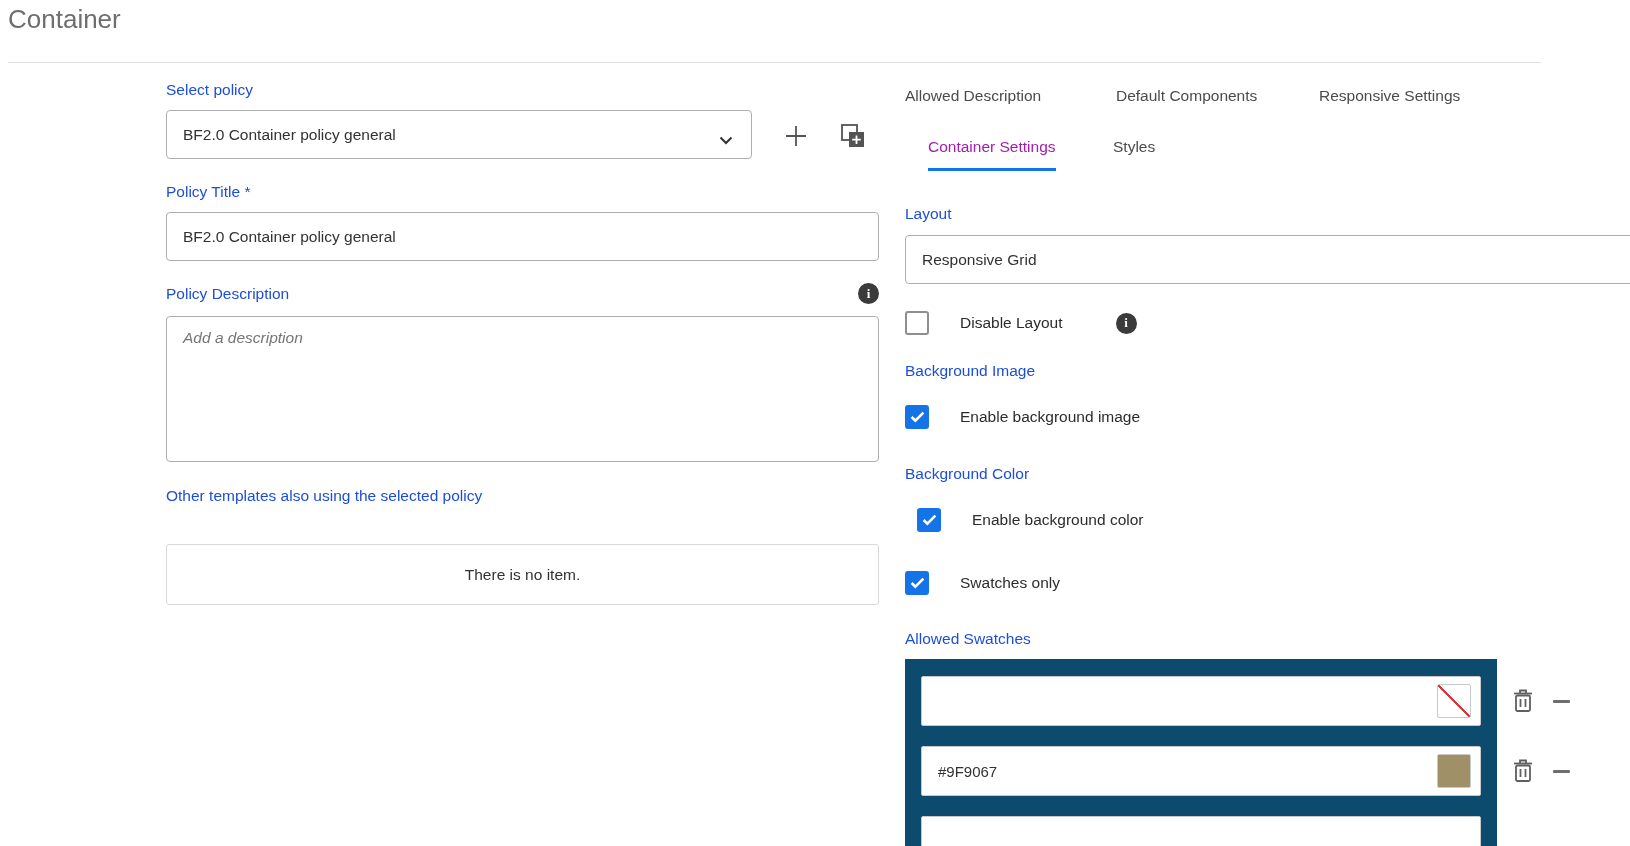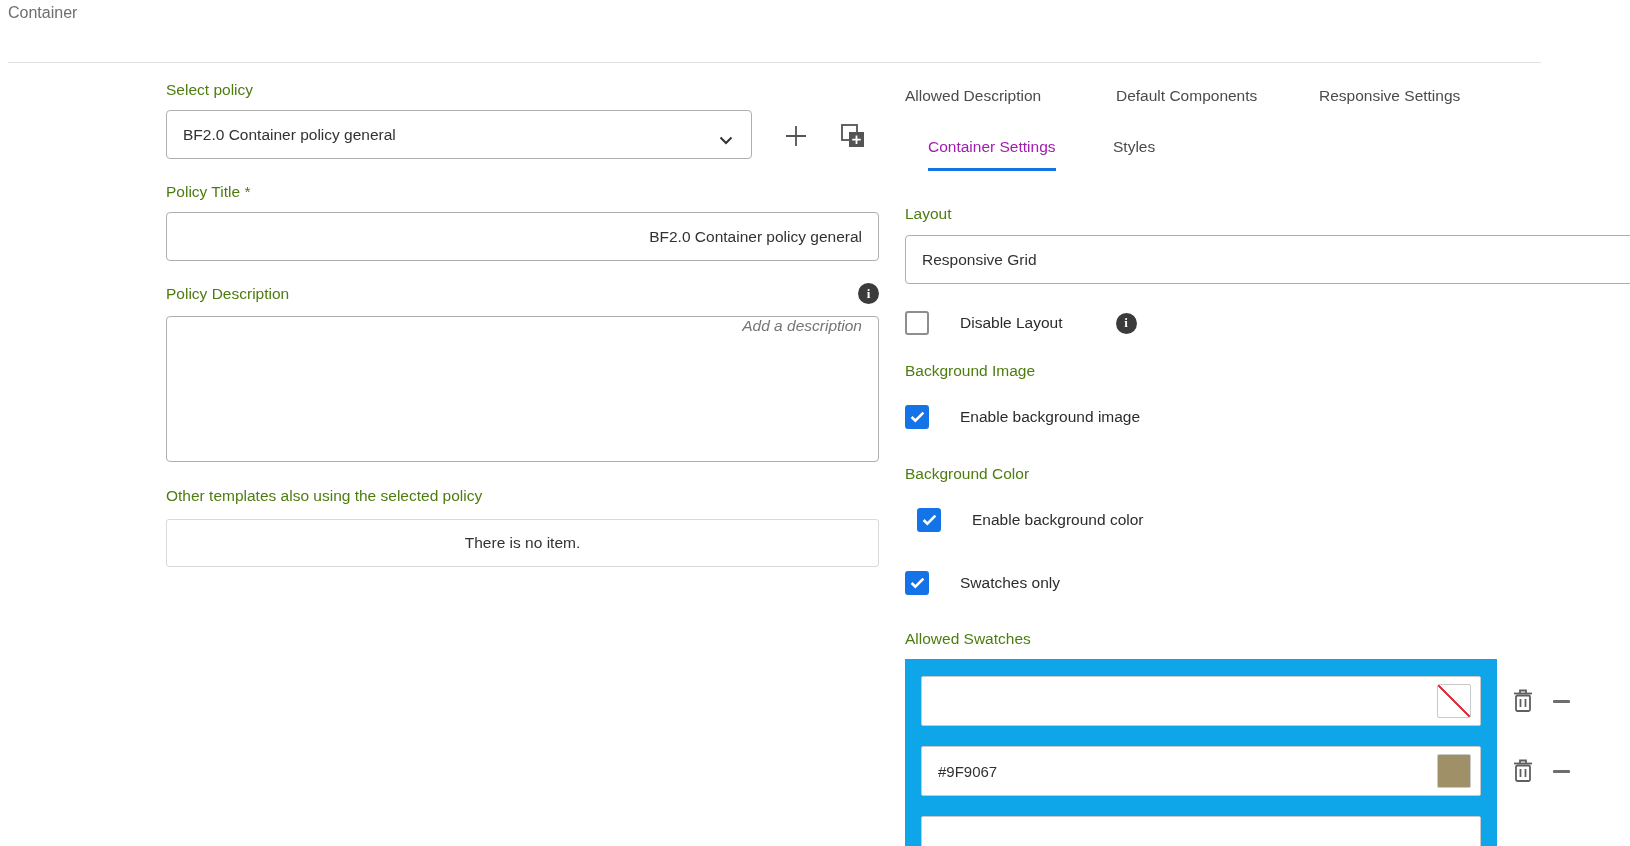--- a/index.html
+++ b/index.html
@@ -4,28 +4,28 @@
 <style>
   * { margin:0; padding:0; box-sizing:border-box; }
   html,body { width:1630px; height:846px; }
   body {
     position:relative; overflow:hidden; background:#ffffff;
     font-family:"Liberation Sans", sans-serif; color:#323232;
   }
   .abs { position:absolute; }
 
   
-  .page-title { left:8px; top:4px; font-size:16px; font-weight:400; color:#6e6e6e; }
+  .page-title { left:8px; top:4px; font-size:26px; font-weight:400; color:#6e6e6e; }
   .header-divider { left:8px; top:62px; width:1533px; height:1px; background:#e1e1e1; }
 
   
-  .field-label { font-size:15.5px; color:#4d7c0f; }
+  .field-label { font-size:15.5px; color:#1d4ed8; }
   .text-box {
     border:1px solid #aeaeae; border-radius:4px; background:#fff;
-    font-size:15.5px; color:#323232; font-family:"Liberation Sans", sans-serif;text-align:right;
+    font-size:15.5px; color:#323232; font-family:"Liberation Sans", sans-serif;
   }
 
   
   .select-policy-label { left:166px; top:81px; }
   .policy-select { left:166px; top:110px; width:586px; height:49px; cursor:pointer; }
   .policy-select .value { position:absolute; left:16px; top:0; line-height:47px; }
   .policy-select .chev { position:absolute; right:18px; top:20px; }
 
   .icon-btn { background:none; border:none; cursor:pointer; padding:0; }
   .add-btn { left:782px; top:123px; width:28px; height:28px; }
@@ -36,28 +36,28 @@
 
   .policy-desc-label { left:166px; top:285px; }
   .info-icon {
     display:inline-flex; align-items:center; justify-content:center;
     width:21px; height:21px; border-radius:50%; background:#3b3b3b;
     color:#fff; font-size:13px; font-weight:bold; font-family:"Liberation Serif", serif;
     cursor:pointer; flex:0 0 auto;
   }
   .desc-info { left:858px; top:283px; position:absolute; }
   .policy-desc-textarea {
-    left:166px; top:316px; width:713px; height:146px; padding:0 16px;
+    left:166px; top:316px; width:713px; height:146px; padding:12px 16px;
     resize:none; position:absolute;
   }
   .policy-desc-textarea::placeholder { font-style:italic; color:#757575; }
 
   .other-templates-label { left:166px; top:487px; }
   .empty-box {
-    left:166px; top:519px; width:713px; height:48px;
+    left:166px; top:544px; width:713px; height:61px;
     border:1px solid #d9d9d9; border-radius:3px; background:#fff;
     display:flex; align-items:center; justify-content:center;
   }
   .empty-box span { font-size:15.5px; color:#323232; }
 
   
   .tab { font-size:15.5px; color:#4b4b4b; cursor:pointer; white-space:nowrap; }
   .tab-r1-0 { left:905px; top:87px; }
   .tab-r1-1 { left:1116px; top:87px; }
   .tab-r1-2 { left:1319px; top:87px;text-align:center; }
@@ -81,21 +81,21 @@
   .row-disable { left:905px; top:310px; }
   .row-disable .info-icon { margin-left:22px; }
   .bgimg-label { left:905px; top:362px; }
   .row-enable-bgimg { left:905px; top:404px; }
   .bgcolor-label { left:905px; top:465px; }
   .row-enable-bgcolor { left:905px; top:507px;margin-left:12px; }
   .row-swatches-only { left:905px; top:570px; }
   .allowed-swatches-label { left:905px; top:630px; }
 
   
-  .swatches-panel { left:905px; top:659px; width:592px; height:187px; background:#0ea5e9; overflow:hidden; }
+  .swatches-panel { left:905px; top:659px; width:592px; height:187px; background:#0c4a6e; overflow:hidden; }
   .swatch-row {
     position:absolute; left:16px; width:560px; height:50px;
     background:#fff; border:1px solid #c9c9c9; border-radius:2px;
   }
   .swatch-row-0 { top:17px; }
   .swatch-row-1 { top:87px; }
   .swatch-row-2 { top:157px; }
   .swatch-input {
     position:absolute; left:0; top:0; width:100%; height:100%;
     border:none; outline:none; background:transparent;

